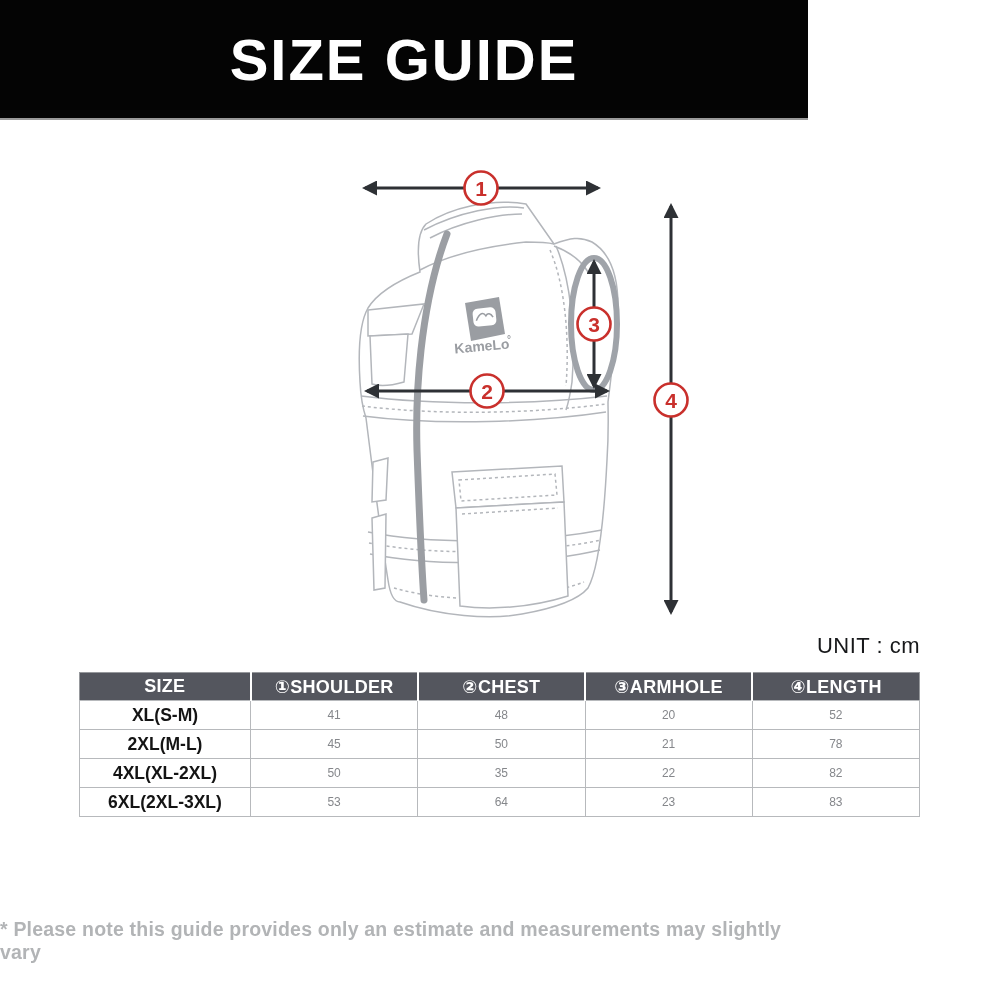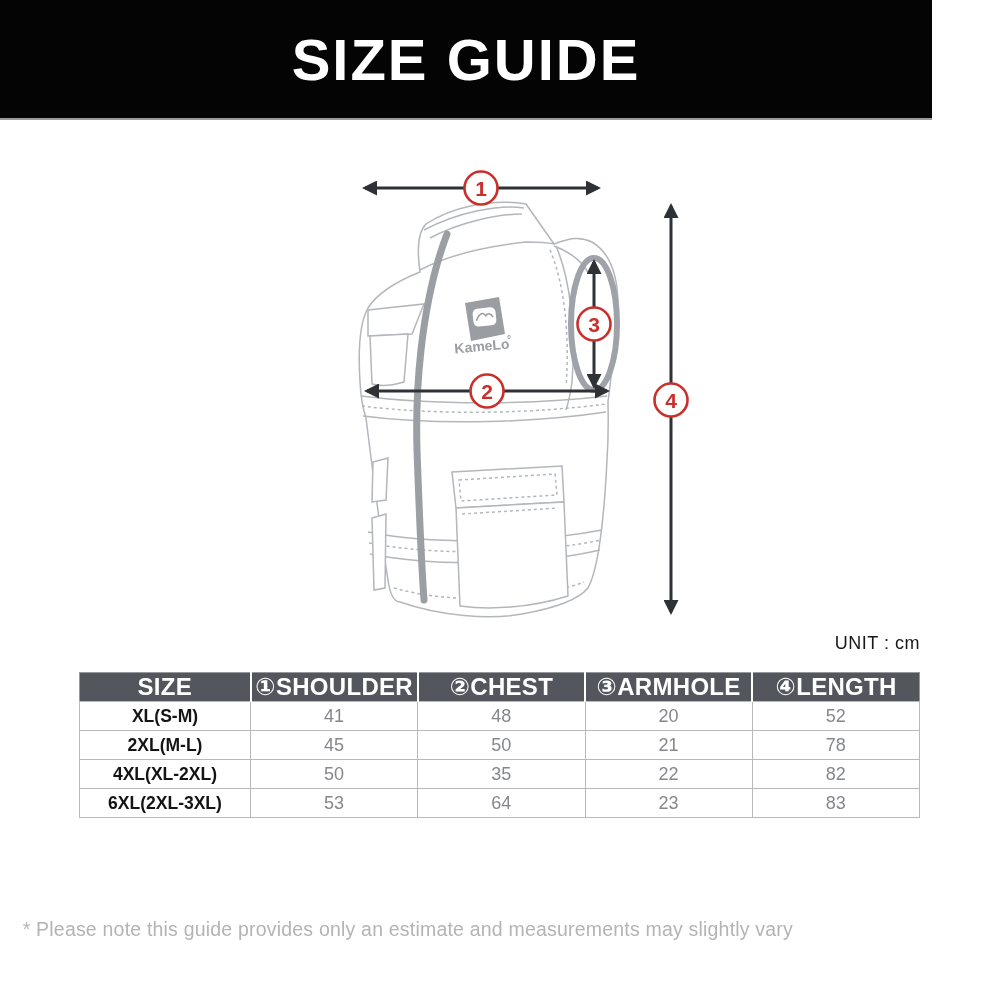--- a/index.html
+++ b/index.html
@@ -3,60 +3,60 @@
 <meta charset="utf-8">
 <style>
   * { margin: 0; padding: 0; box-sizing: border-box; }
   html, body { background: #ffffff; }
   body {
     width: 1000px; height: 1000px;
     font-family: "Liberation Sans", "DejaVu Sans", sans-serif;
     position: relative; overflow: hidden;
   }
   .banner {
-    width: 932px; height: 120px;
+    width: 808px; height: 120px;
     background: #040404;
     border-bottom: 2px solid #9a9a9a;
     display: flex; align-items: center; justify-content: center;
   }
   .banner h1 {
     color: #ffffff; font-size: 58px; font-weight: bold;
     letter-spacing: 2px;
   }
   .content { position: relative; width: 1000px; height: 878px; }
   .diagram-svg { position: absolute; left: 330px; top: 30px; width: 400px; height: 480px; }
   .unit {
     position: absolute; top: 513px; right: 80px;
-    font-size: 18px; color: #17181a; letter-spacing: 0.5px;
+    font-size: 22px; color: #17181a; letter-spacing: 0.5px;
   }
   .size-table {
     position: absolute; top: 552px; left: 79px;
     width: 841px; border-collapse: collapse; table-layout: fixed;
     border: 1px solid #96989c;
   }
   .size-table col.c0 { width: 171px; }
   .size-table th {
     background: #54565e; color: #ffffff;
-    font-size: 24px; font-weight: bold; letter-spacing: 0.3px;
+    font-size: 18px; font-weight: bold; letter-spacing: 0.3px;
     height: 28px; border-left: 2px solid #ffffff; padding: 0;
     text-align: center; vertical-align: middle;
   }
   .size-table th:first-child { border-left: none; }
   .size-table td {
     height: 29px; border: 1px solid #b7b9bc;
     text-align: center; vertical-align: middle; padding: 0;
-    font-size: 18px; color: #85878b; background: #ffffff;
+    font-size: 12px; color: #85878b; background: #ffffff;
   }
   .size-table td.size-cell {
     color: #141414; font-weight: bold; font-size: 17.5px; margin-top: 24px;
   }
   .footnote {
     position: absolute; top: 798px; left: 0; width: 793px;
-    text-align: right; font-size: 19.5px; color: #b2b4b6;
-    font-weight: normal; letter-spacing: 0.2px;
+    text-align: left; font-size: 19.5px; color: #b2b4b6;
+    font-weight: bold; letter-spacing: 0.2px;
   }
   .line { stroke: #2e3135; stroke-width: 3; }
   .art { fill: none; stroke: #b3b6bb; stroke-width: 1.5; }
   .artfill { fill: #ffffff; stroke: #b3b6bb; stroke-width: 1.5; }
   .dash { stroke-dasharray: 3 3; }
   .marker-circle { fill: #ffffff; stroke: #c9302c; stroke-width: 2.6; }
   .marker-num {
     fill: #c9302c; font-size: 21px; font-weight: bold;
     text-anchor: middle; font-family: "Liberation Sans", "DejaVu Sans", sans-serif;
   }

